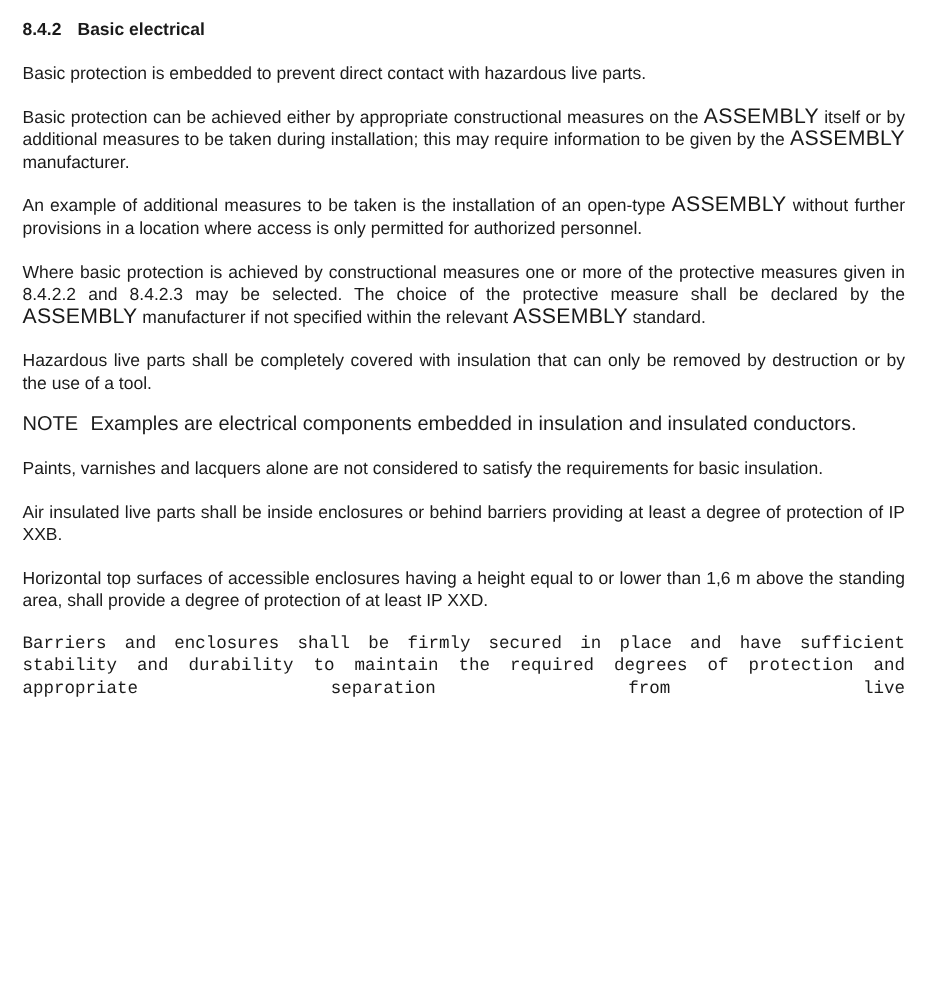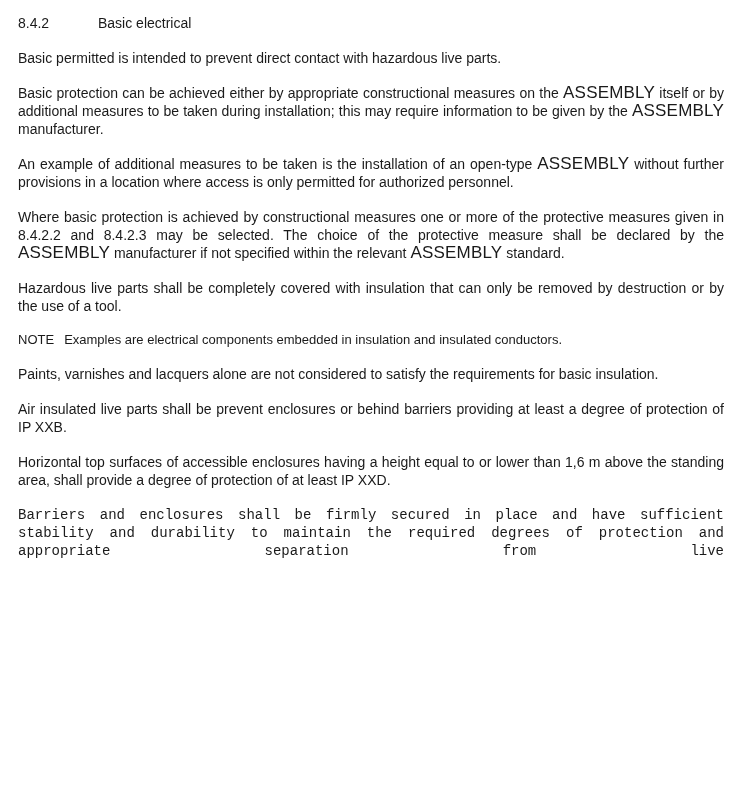--- a/index.html
+++ b/index.html
@@ -14,63 +14,62 @@
     font-family: "Liberation Sans", "DejaVu Sans", sans-serif;
     color: #1a1a1a;
   }
   .doc {
     padding: 12px 18px 0 18px;
     font-size: 14px;
     line-height: 18px;
   }
   .heading {
     display: flex;
-    font-weight: normal;
+    font-weight: bold;
     margin: 0 0 17px 0;
     padding-top: 2px;
-    gap: 36px;
   }
   .heading .num { flex: 0 0 auto; }
   .h1 .num { min-width: 44px; }
   .h2 .num { min-width: 77px; }
   .body-p {
     margin: 0 0 17px 0;
     text-align: justify;
   }
   .body-p.clipped {
     text-align-last: justify;
     margin-bottom: 0;
     font-family: Liberation Mono, monospace;
   }
   .note {
     margin: 0 0 17px 0;
-    font-size: 13px;
+    font-size: 16px;
     line-height: 16px;
   }
   .note .note-label {
     margin-right: 10px;
   }
   .sc {
     font-size: 17px;
     letter-spacing: 0.2px;
   }
 </style>
 </head>
 <body>
 
 <div class="doc">
   <div>
       <div class="heading h1">
         <span class="num">8.4.2</span>
         <span class="ttl">Basic electrical</span>
       </div>
-      <p class="body-p">Basic permitted is intended to prevent direct contact with hazardous live parts.</p>
+      <p class="body-p">Basic protection is embedded to prevent direct contact with hazardous live parts.</p>
       <p class="body-p">Basic protection can be achieved either by appropriate constructional measures on the <span class="sc">ASSEMBLY</span> itself or by additional measures to be taken during installation; this may require information to be given by the <span class="sc">ASSEMBLY</span> manufacturer.</p>
       <p class="body-p">An example of additional measures to be taken is the installation of an open-type <span class="sc">ASSEMBLY</span> without further provisions in a location where access is only permitted for authorized personnel.</p>
       <p class="body-p">Where basic protection is achieved by constructional measures one or more of the protective measures given in 8.4.2.2 and 8.4.2.3 may be selected. The choice of the protective measure shall be declared by the <span class="sc">ASSEMBLY</span> manufacturer if not specified within the relevant <span class="sc">ASSEMBLY</span> standard.</p>
       <p class="body-p">Hazardous live parts shall be completely covered with insulation that can only be removed by destruction or by the use of a tool.</p>
       <p class="note"><span class="note-label">NOTE</span>Examples are electrical components embedded in insulation and insulated conductors.</p>
       <p class="body-p">Paints, varnishes and lacquers alone are not considered to satisfy the requirements for basic insulation.</p>
-      <p class="body-p">Air insulated live parts shall be prevent enclosures or behind barriers providing at least a degree of protection of IP XXB.</p>
+      <p class="body-p">Air insulated live parts shall be inside enclosures or behind barriers providing at least a degree of protection of IP XXB.</p>
       <p class="body-p">Horizontal top surfaces of accessible enclosures having a height equal to or lower than 1,6 m above the standing area, shall provide a degree of protection of at least IP XXD.</p>
       <p class="body-p clipped">Barriers and enclosures shall be firmly secured in place and have sufficient stability and durability to maintain the required degrees of protection and appropriate separation from live</p>
     </div>
 </div>
 
 </body></html>

